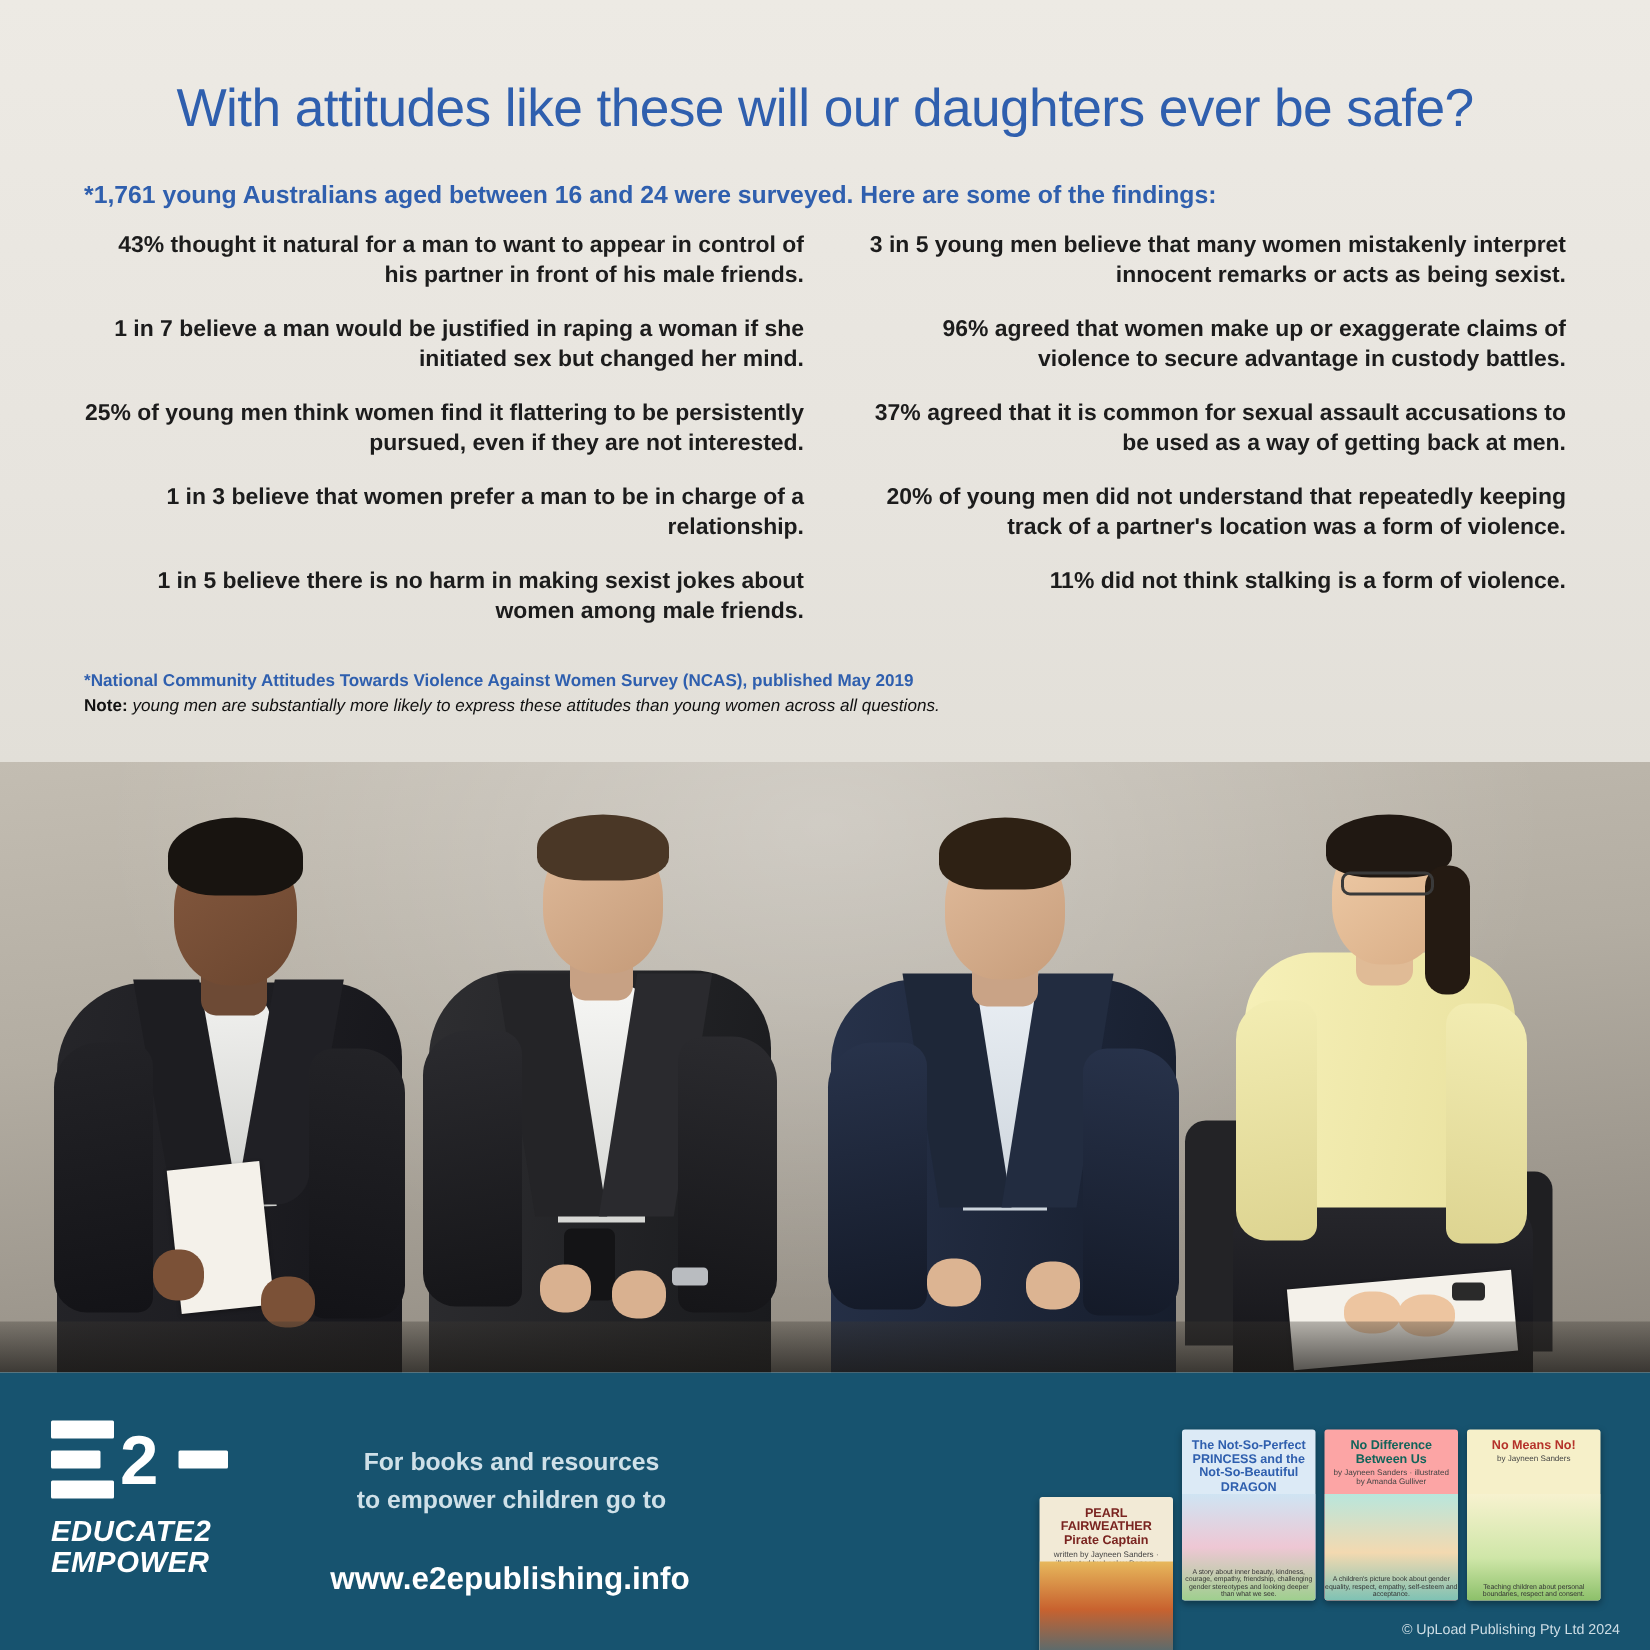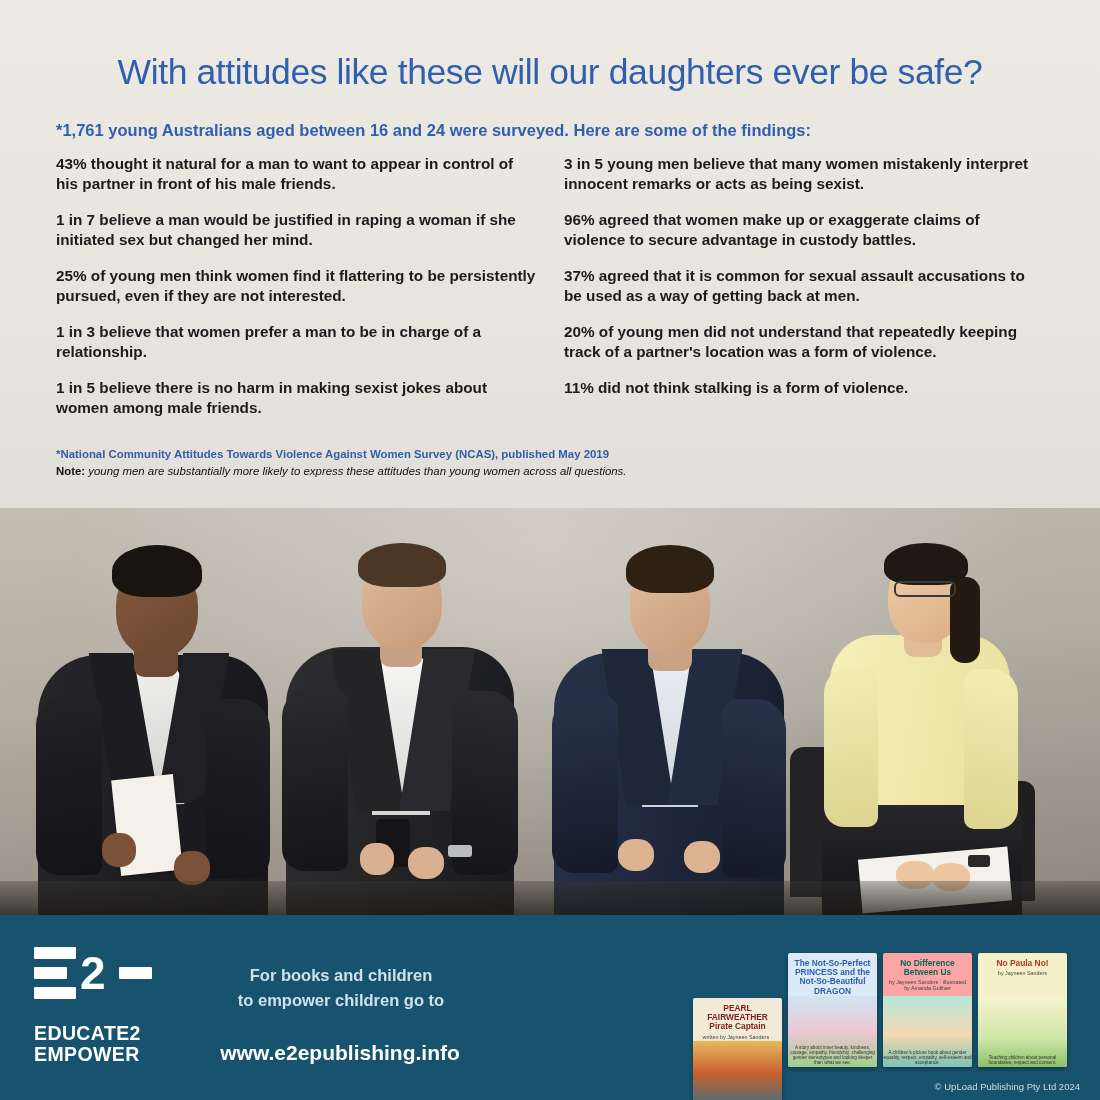--- a/index.html
+++ b/index.html
@@ -35,20 +35,21 @@
   .subhead {
     font-size: 16.5px;
     font-weight: bold;
     color: #2f5fae;
     margin-top: 28px;
     margin-bottom: 14px;
   }
   .columns {
     display: flex;
     gap: 28px;
+    text-align: right;
   }
   .col { width: 487px; }
   .fact {
     font-size: 15.3px;
     font-weight: bold;
     color: #1c1c1c;
     line-height: 1.31;
     margin-bottom: 16px;
   }
   .footnote {
@@ -135,25 +136,26 @@
     display: flex; flex-direction: column; justify-content: space-between;
   }
   .bar-e span { display: block; height: 12px; background: #fff; border-radius: 1px; }
   .bar-e span:nth-child(2) { width: 78%; }
   .bar-e.rev { align-items: flex-end; }
   .bar-e.rev span:nth-child(2) { width: 78%; }
   .two {
     font-size: 46px; font-weight: bold; color: #fff; line-height: 52px;
   }
   .logo-words {
-    margin-top: 22px;
+    margin-top: 10px;
     font-size: 19.5px;
     font-weight: bold;
     letter-spacing: 0.4px;
     line-height: 1.08;
+    font-style: italic;
   }
   .promo {
     position: absolute;
     left: 196px; top: 48px;
     width: 290px;
     text-align: center;
     color: #cfe0e8;
     font-size: 16.5px;
     font-weight: bold;
     line-height: 1.5;
@@ -320,21 +322,21 @@
             <span></span>
           </div>
       </div>
       <div class="logo-words">
         <div>EDUCATE2</div>
         <div>EMPOWER</div>
       </div>
     </div>
 
     <div class="promo">
-      <div>For books and children</div>
+      <div>For books and resources</div>
       <div>to empower children go to</div>
     </div>
 
     <div class="url">www.e2epublishing.info</div>
 
     <div class="books">
       <div class="book" style="background:#f2ead6;margin-top:45px;">
         <div class="b-title">PEARL FAIRWEATHER Pirate Captain</div>
         <div class="b-sub">written by Jayneen Sanders · illustrated by Lesley Danson</div>
         <div class="b-art" style="background:linear-gradient(180deg,#e7b85c 0%,#c8622f 45%,#2f6f86 100%);"></div>
@@ -346,21 +348,21 @@
         <div class="b-art" style="background:linear-gradient(180deg,#cfe4f3 0%,#eec7d4 50%,#9ecf8e 100%);"></div>
         <div class="b-foot">A story about inner beauty, kindness, courage, empathy, friendship, challenging gender stereotypes and looking deeper than what we see.</div>
       </div>
       <div class="book" style="background:#fca5a5;">
         <div class="b-title" style="color:#12645a;">No Difference Between Us</div>
         <div class="b-sub">by Jayneen Sanders · illustrated by Amanda Gulliver</div>
         <div class="b-art" style="background:linear-gradient(180deg,#b9e6dc 0%,#f3d9b0 55%,#7ec2b4 100%);"></div>
         <div class="b-foot">A children's picture book about gender equality, respect, empathy, self-esteem and acceptance.</div>
       </div>
       <div class="book" style="background:#f6f0c9;">
-        <div class="b-title" style="color:#b5322a;">No Paula No!</div>
+        <div class="b-title" style="color:#b5322a;">No Means No!</div>
         <div class="b-sub">by Jayneen Sanders</div>
         <div class="b-art" style="background:linear-gradient(180deg,#f7f2cf 0%,#cfe6a8 60%,#8cc06a 100%);"></div>
         <div class="b-foot">Teaching children about personal boundaries, respect and consent.</div>
       </div>
     </div>
 
     <div class="copyright">© UpLoad Publishing Pty Ltd 2024</div>
   </div>
 
 </div>

